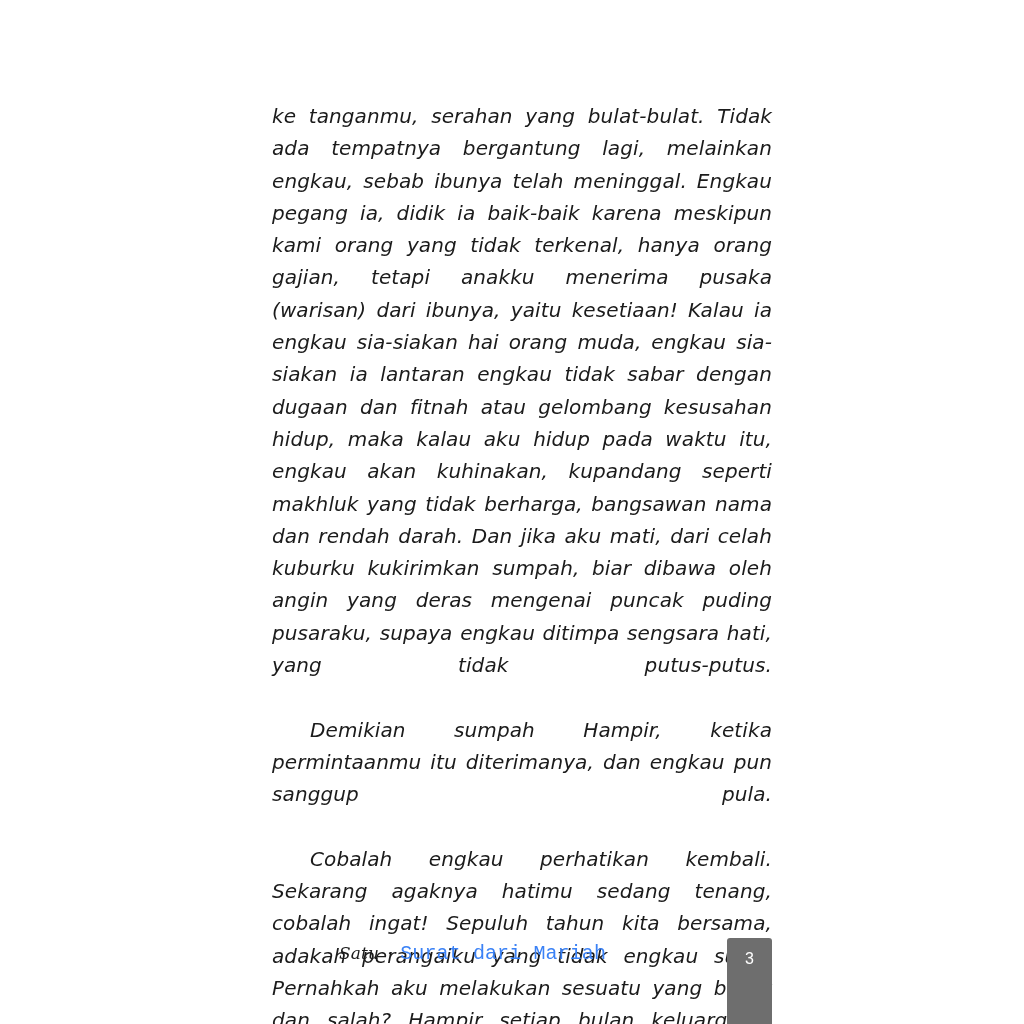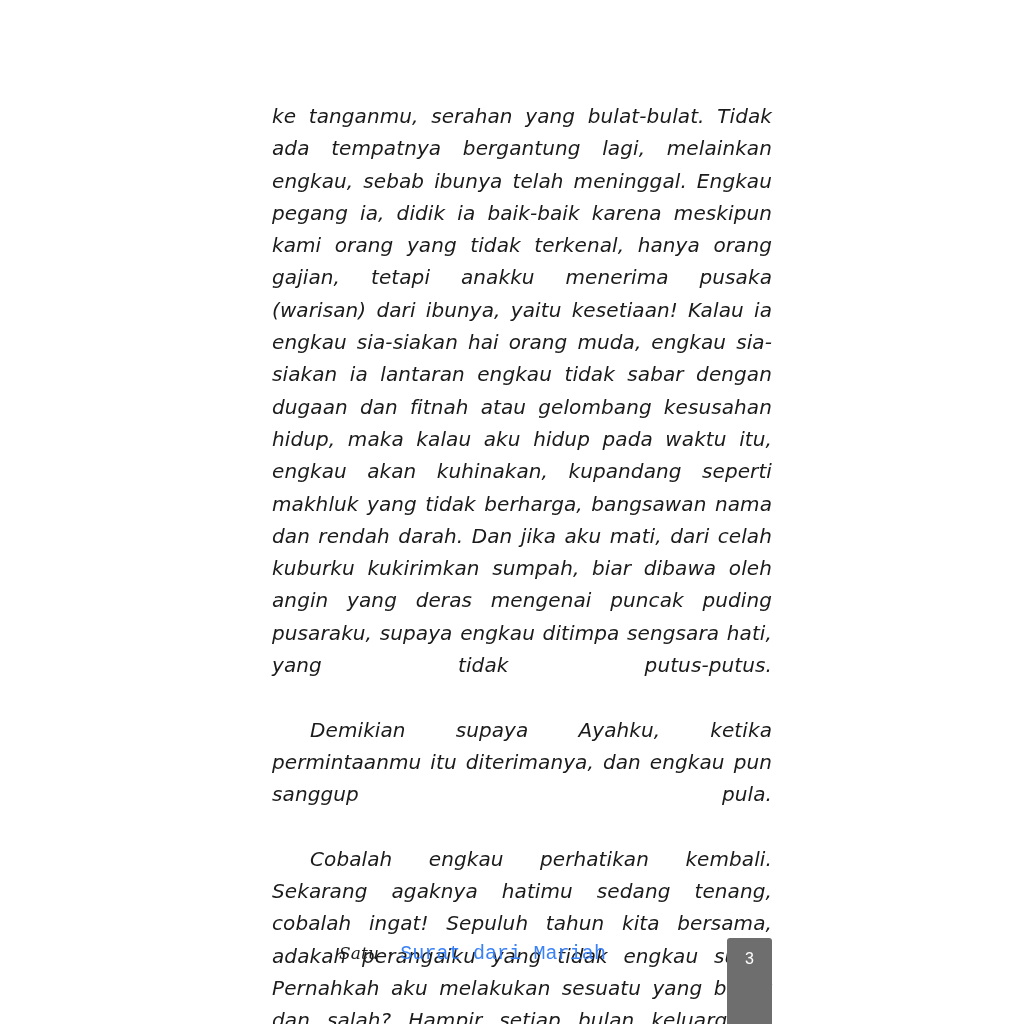--- a/index.html
+++ b/index.html
@@ -98,21 +98,21 @@
     box-sizing: border-box;
   }
 </style>
 </head>
 <body>
 
 <div class="page">
 
   <div class="text-column">
     <p class="para">ke tanganmu, serahan yang bulat-bulat. Tidak ada tempatnya bergantung lagi, melainkan engkau, sebab ibunya telah meninggal. Engkau pegang ia, didik ia baik-baik karena meskipun kami orang yang tidak terkenal, hanya orang gajian, tetapi anakku menerima pusaka (warisan) dari ibunya, yaitu kesetiaan! Kalau ia engkau sia-siakan hai orang muda, engkau sia-siakan ia lantaran engkau tidak sabar dengan dugaan dan fitnah atau gelombang kesusahan hidup, maka kalau aku hidup pada waktu itu, engkau akan kuhinakan, kupandang seperti makhluk yang tidak berharga, bangsawan nama dan rendah darah. Dan jika aku mati, dari celah kuburku kukirimkan sumpah, biar dibawa oleh angin yang deras mengenai puncak puding pusaraku, supaya engkau ditimpa sengsara hati, yang tidak putus-putus.</p>
-    <p class="para indent">Demikian supaya Ayahku, ketika permintaanmu itu diterimanya, dan engkau pun sanggup pula.</p>
+    <p class="para indent">Demikian sumpah Hampir, ketika permintaanmu itu diterimanya, dan engkau pun sanggup pula.</p>
     <p class="para indent">Cobalah engkau perhatikan kembali. Sekarang agaknya hatimu sedang tenang, cobalah ingat! Sepuluh tahun kita bersama, adakah perangaiku yang tidak engkau suka? Pernahkah aku melakukan sesuatu yang buruk dan salah? Hampir setiap bulan keluargamu datang dari kampung! Macam-macam saja percakapan yang dibawanya, menyindir aku, menghina aku, mengatakan aku anak yang tak tentu asal, mengatakan peranakan</p>
   </div>
 
   <div class="footer">
     <div class="footer-inner">
       <span class="chapter-script">Satu</span>
       <span class="footer-dot">·</span>
       <span class="footer-title">Surat dari Mariah</span>
     </div>
   </div>

